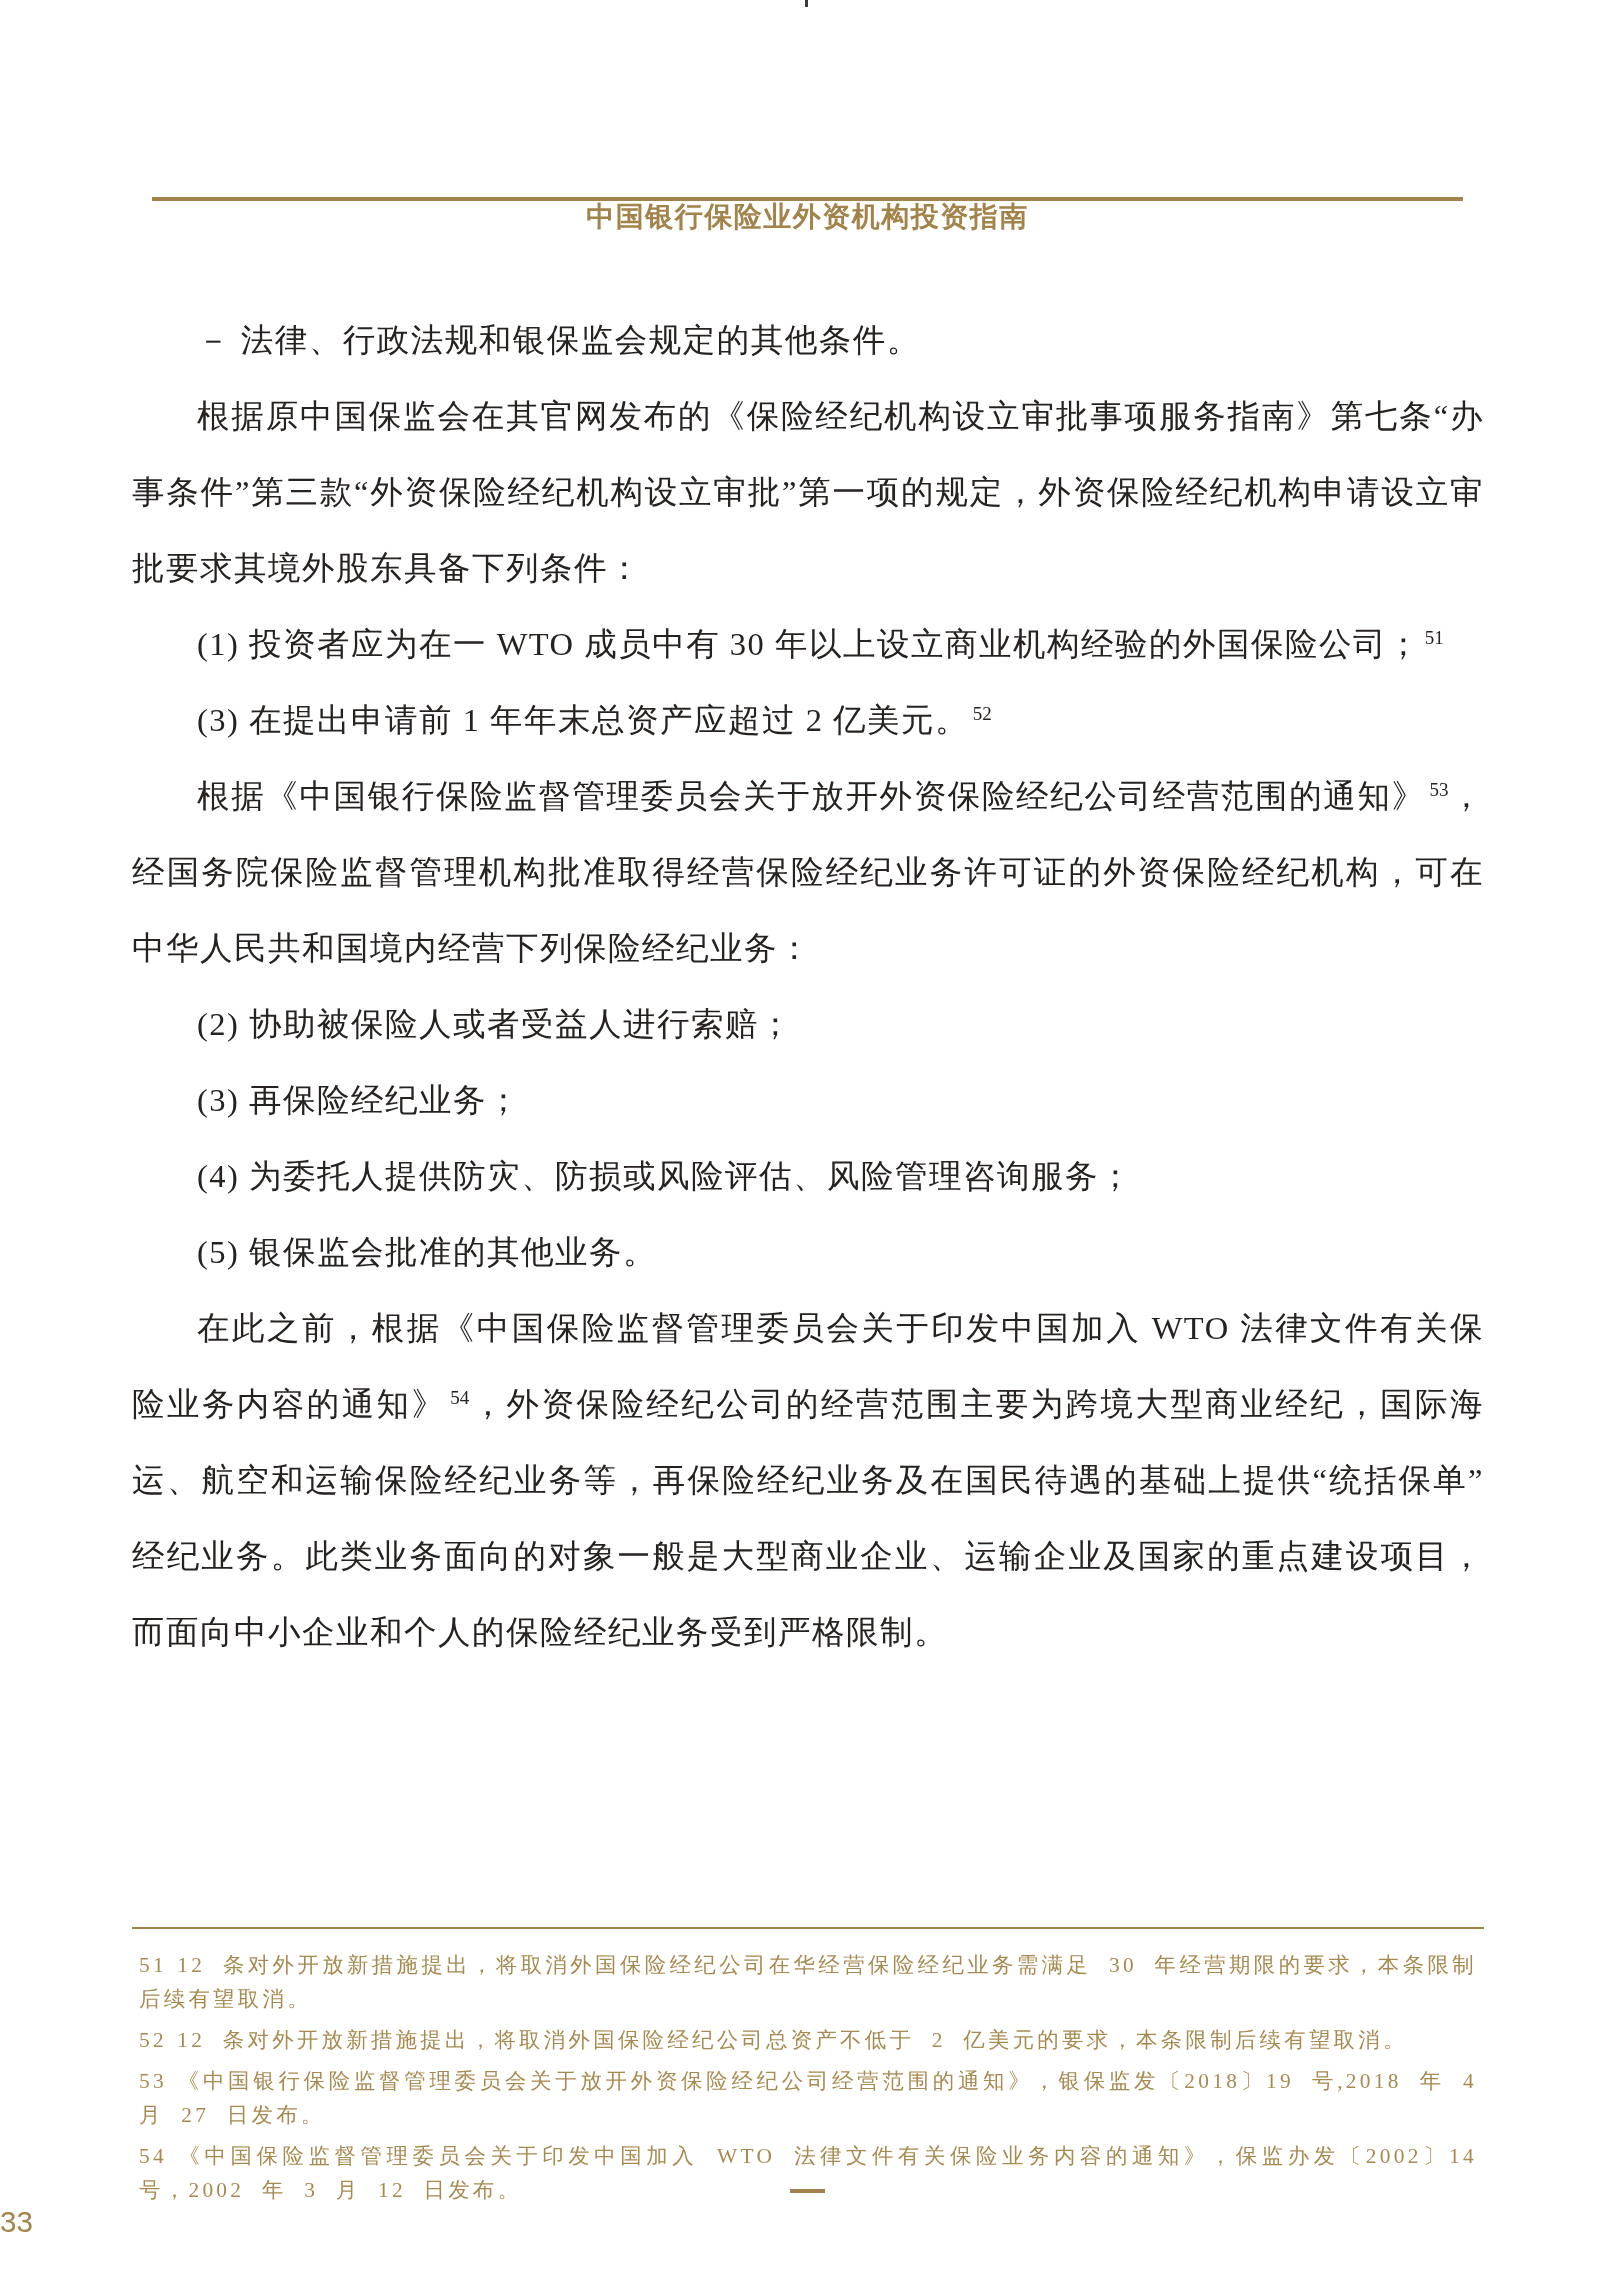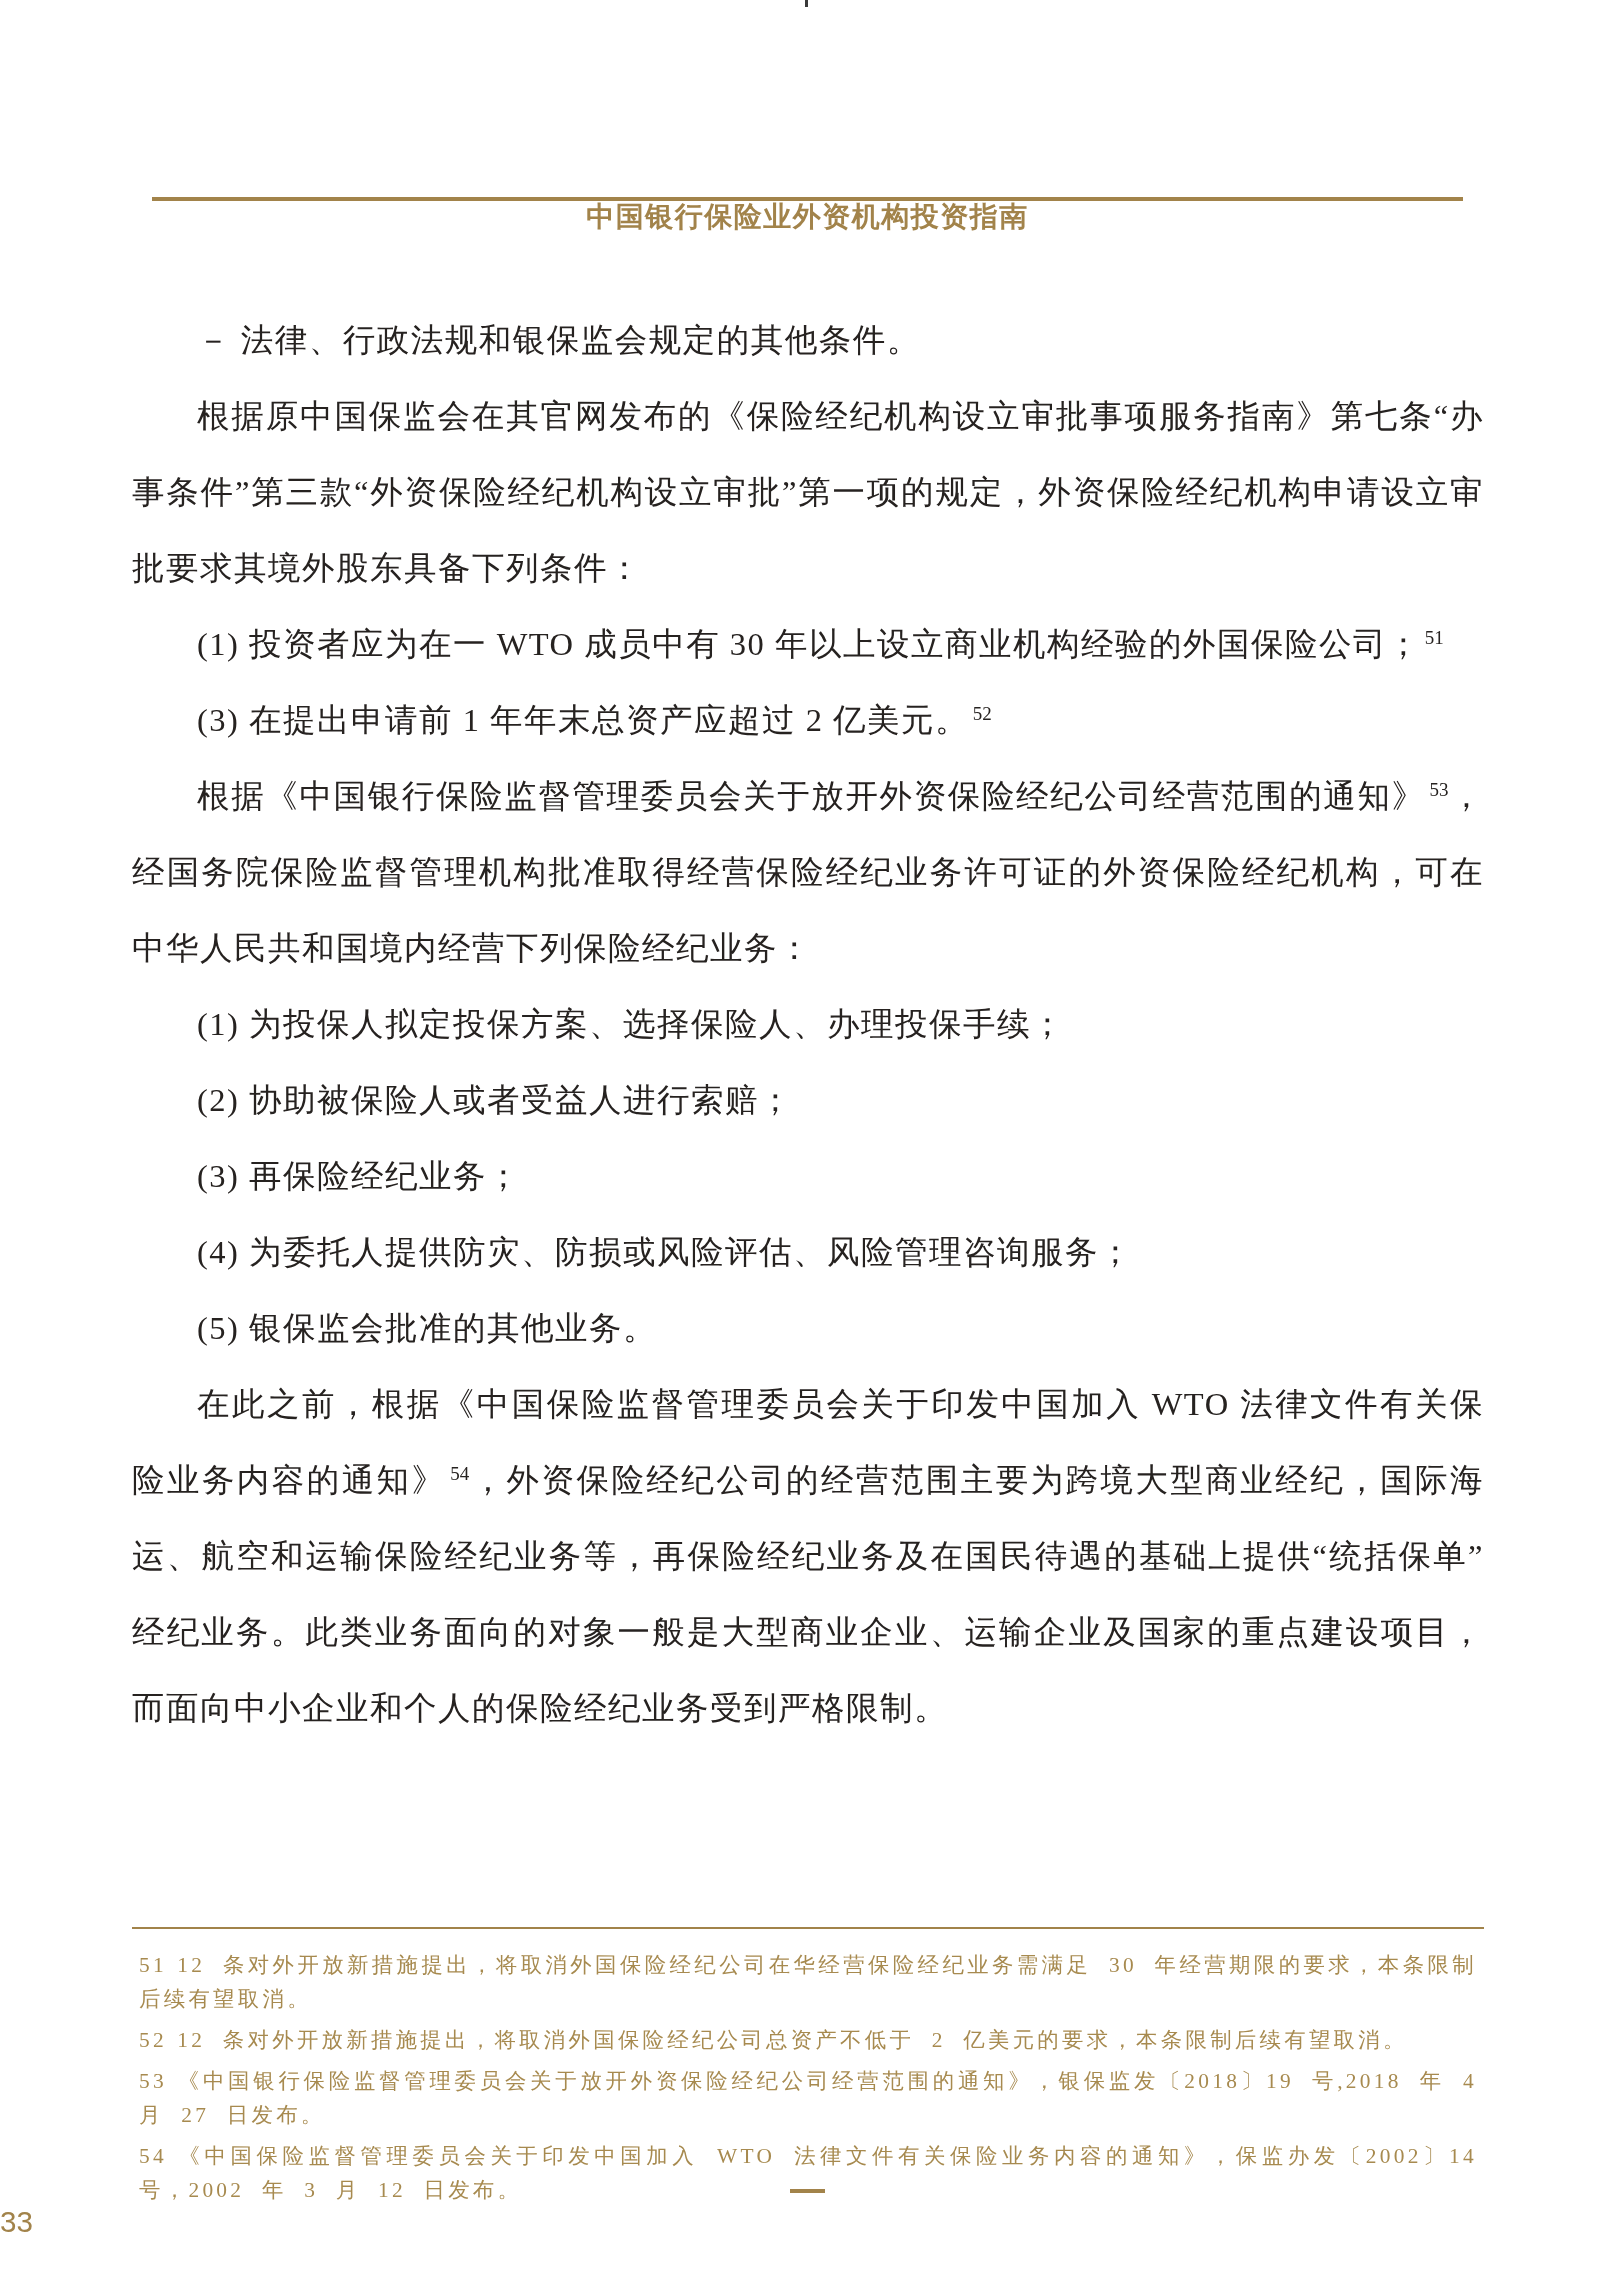--- a/index.html
+++ b/index.html
@@ -75,21 +75,20 @@
 
   <div class="header-title">中国银行保险业外资机构投资指南</div>
   <div class="header-rule"></div>
 
   <main class="doc-body">
       <p>－ 法律、行政法规和银保监会规定的其他条件。</p>
       <p>根据原中国保监会在其官网发布的《保险经纪机构设立审批事项服务指南》第七条“办事条件”第三款“外资保险经纪机构设立审批”第一项的规定，外资保险经纪机构申请设立审批要求其境外股东具备下列条件：</p>
       <p>(1) 投资者应为在一 WTO 成员中有 30 年以上设立商业机构经验的外国保险公司；<sup>51</sup></p>
       <p>(3) 在提出申请前 1 年年末总资产应超过 2 亿美元。<sup>52</sup></p>
       <p>根据《中国银行保险监督管理委员会关于放开外资保险经纪公司经营范围的通知》<sup>53</sup>，经国务院保险监督管理机构批准取得经营保险经纪业务许可证的外资保险经纪机构，可在中华人民共和国境内经营下列保险经纪业务：</p>
-      <p>(1) 为投保人拟定投保方案、选择保险人、办理投保手续；</p>
       <p>(2) 协助被保险人或者受益人进行索赔；</p>
       <p>(3) 再保险经纪业务；</p>
       <p>(4) 为委托人提供防灾、防损或风险评估、风险管理咨询服务；</p>
       <p>(5) 银保监会批准的其他业务。</p>
       <p>在此之前，根据《中国保险监督管理委员会关于印发中国加入 WTO 法律文件有关保险业务内容的通知》<sup>54</sup>，外资保险经纪公司的经营范围主要为跨境大型商业经纪，国际海运、航空和运输保险经纪业务等，再保险经纪业务及在国民待遇的基础上提供“统括保单”经纪业务。此类业务面向的对象一般是大型商业企业、运输企业及国家的重点建设项目，而面向中小企业和个人的保险经纪业务受到严格限制。</p>
     </main>
 
   <section class="footnotes">
       <p><span class="fn-num">51</span>12 条对外开放新措施提出，将取消外国保险经纪公司在华经营保险经纪业务需满足 30 年经营期限的要求，本条限制后续有望取消。</p>
       <p><span class="fn-num">52</span>12 条对外开放新措施提出，将取消外国保险经纪公司总资产不低于 2 亿美元的要求，本条限制后续有望取消。</p>

